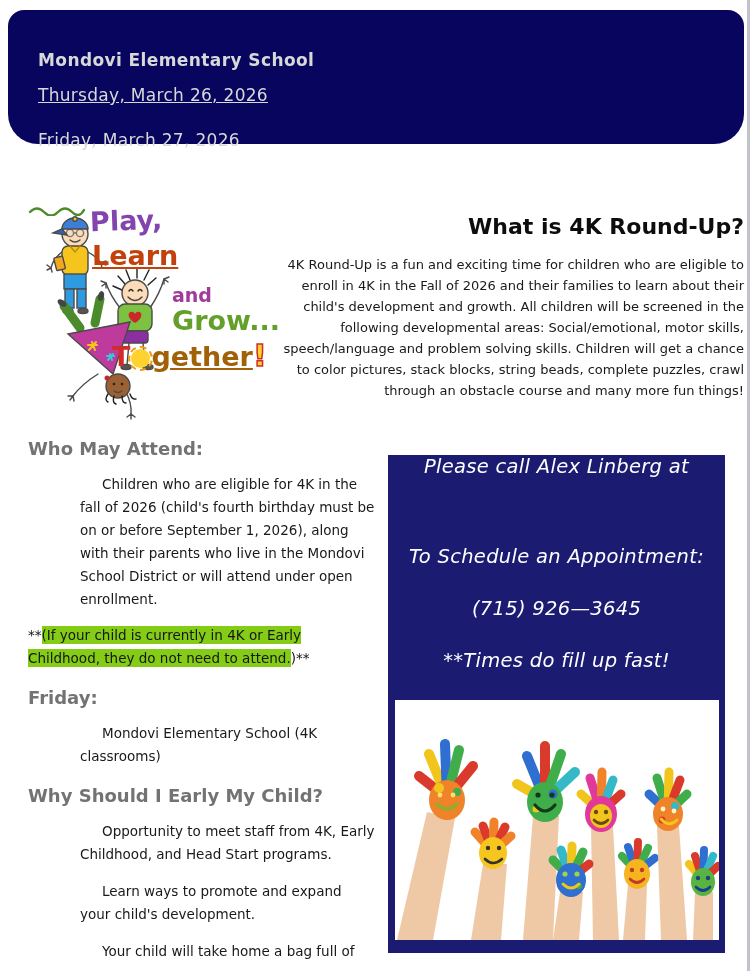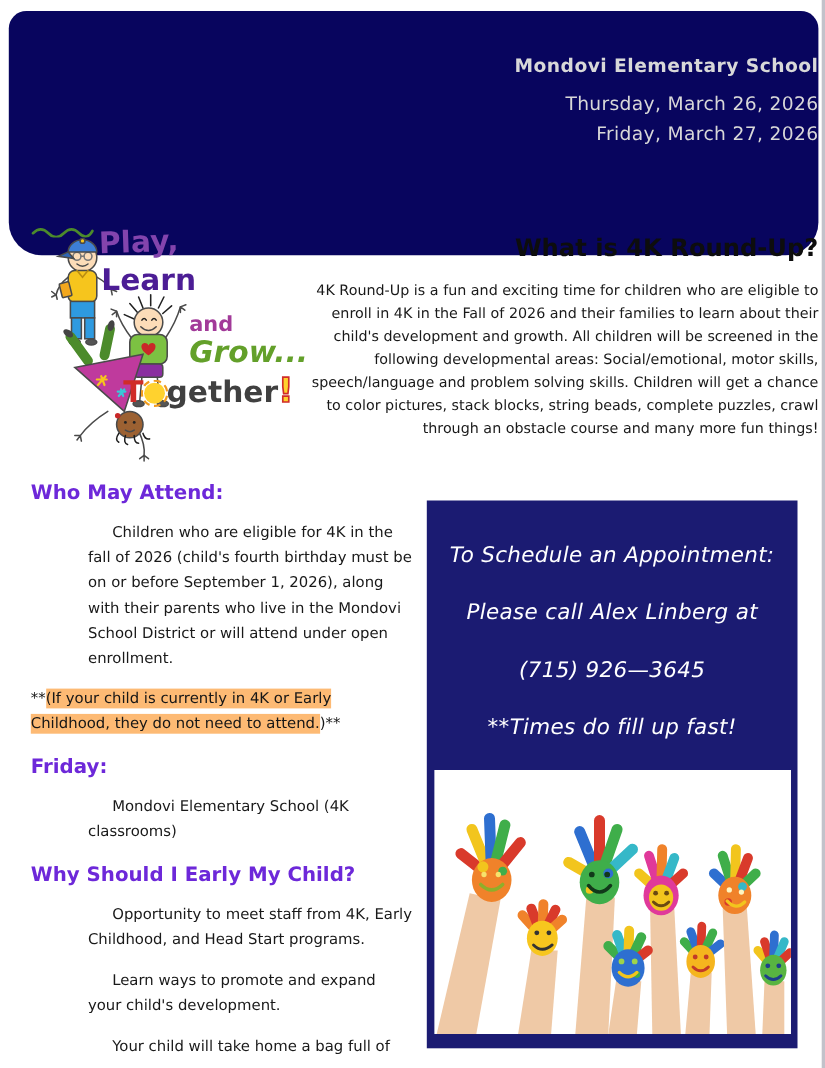--- a/index.html
+++ b/index.html
@@ -6,55 +6,55 @@
   body{
     width:750px;height:971px;overflow:hidden;position:relative;
     background:#ffffff;
     font-family:"DejaVu Sans",sans-serif;
     color:#161616;
   }
   .edge-line{position:absolute;right:0;top:0;width:3px;height:971px;background:#c2c2ca;}
 
   
   .header{
-    position:absolute;left:8px;top:10px;width:736px;height:222px;
+    position:absolute;left:8px;top:10px;width:736px;height:134px;
     border-radius:16px 16px 30px 30px;
     box-sizing:border-box;padding-top:40px;padding-left:30px;
-    text-align:right;
+    text-align:left;
   }
   .hdr-school{font-size:17px;font-weight:bold;letter-spacing:.4px;}
   .hdr-title{font-size:30px;font-weight:bold;margin-top:10px;letter-spacing:1px;}
-  .hdr-date{font-size:17px;margin-top:7px;letter-spacing:.3px;}
-  .hdr-date.first{margin-top:15px;}
+  .hdr-date{font-size:17px;margin-top:25px;letter-spacing:.3px;}
+  .hdr-date.first{margin-top:15px;text-decoration:underline;}
 
   
   .clipart{position:absolute;left:28px;top:204px;width:275px;height:216px;}
   .clipart svg{position:absolute;left:0;top:0;}
   .cw{position:absolute;font-weight:bold;white-space:nowrap;line-height:1;}
   .cw-play{left:62px;top:3px;font-size:27px;transform:rotate(-2deg);}
   .cw-learn{left:64px;top:38px;font-size:27px;}
   .cw-and{left:144px;top:82px;font-size:19px;}
-  .cw-grow{left:144px;top:103px;font-size:27px;font-style:italic;}
+  .cw-grow{left:144px;top:103px;font-size:27px;}
   .cw-together{left:84px;top:136px;font-size:27px;}
   .sun{
     display:inline-block;width:19px;height:19px;border-radius:50%;
     background:#ffd22e;outline:2px dashed #f09a1d;outline-offset:1px;
     vertical-align:-2px;margin:0 1px;
   }
   .bang{color:#ffd22e;-webkit-text-stroke:1.5px #d02c28;font-size:31px;}
   .squiggle{position:absolute;left:196px;top:174px;}
 
   
   .intro{position:absolute;left:282px;top:214px;width:462px;text-align:right;}
   .intro-h{font-size:22px;font-weight:bold;color:#0d0d0d;}
   .intro-body{margin-top:15px;font-size:13px;line-height:21px;color:#191919;}
 
   
   .leftcol{position:absolute;left:28px;top:438px;width:348px;}
-  .sec-h{font-size:18px;font-weight:bold;color:#6d28d9;margin:0;}
+  .sec-h{font-size:18px;font-weight:bold;color:#737373;margin:0;}
   .sec-h.mt{margin-top:17px;}
   .body-p{
     margin:14px 0 0 52px;width:296px;
     font-size:13.5px;line-height:23px;text-indent:22px;color:#191919;
   }
   .note{margin-top:13px;font-size:13.5px;line-height:23px;font-weight:500;}
   .hl{padding:1px 0;}
 
   
   .appt{
@@ -144,52 +144,52 @@
       <path d="M103,210 l-4,3 m4,-3 l4,3 m-4,-3 l0,5"></path>
       <circle cx="90" cy="182" r="12" fill="#9c6132"></circle>
       <path d="M80,190 q-4,6 0,8 m6,-6 q-2,7 2,8 m6,-8 q0,7 4,7 m4,-9 q2,6 6,5" stroke="#1d1d1d"></path>
       <circle cx="86" cy="180" r="1.3" fill="#222" stroke="none"></circle>
       <circle cx="94" cy="180" r="1.3" fill="#222" stroke="none"></circle>
       <path d="M86,187 q4,3 8,0"></path>
       <circle cx="79" cy="174" r="2.5" fill="#c92828" stroke="none"></circle>
     </g>
   </svg>
   <span class="cw cw-play" style="color: rgb(131, 68, 173);">Play,</span>
-  <span class="cw cw-learn" style="color: #4c1d95;">Learn</span>
+  <span class="cw cw-learn" style="color: #c2410c; text-decoration: underline;">Learn</span>
   <span class="cw cw-and" style="color: rgb(162, 58, 153);">and</span>
   <span class="cw cw-grow" style="color: rgb(99, 160, 42);">Grow...</span>
-  <span class="cw cw-together"><span style="color: rgb(208, 44, 40);">T</span><span class="sun"></span><span style="color: #404040;">gether</span><span class="bang">!</span></span>
+  <span class="cw cw-together"><span style="color: rgb(208, 44, 40);">T</span><span class="sun"></span><span style="color: #a16207; text-decoration: underline;">gether</span><span class="bang">!</span></span>
   <svg class="squiggle" width="58" height="12" viewBox="0 0 58 12">
     <path d="M2,8 q7,-7 14,0 t14,0 t14,0 t12,-2" fill="none" stroke="#4c8b2b" stroke-width="2.4" stroke-linecap="round"></path>
   </svg>
 </div>
 
 <div class="intro">
   <div class="intro-h">What is 4K Round-Up?</div>
   <div class="intro-body">4K Round-Up is a fun and exciting time for children who are eligible to enroll in 4K in the Fall of 2026 and their families to learn about their child's development and growth.  All children will be screened in the following developmental areas: Social/emotional, motor skills, speech/language and problem solving skills.  Children will get a chance to color pictures, stack blocks, string beads, complete puzzles, crawl through an obstacle course and many more fun things!</div>
 </div>
 
 <div class="leftcol">
   <h2 class="sec-h">Who May Attend:</h2>
   <p class="body-p">Children who are eligible for 4K in the fall of 2026 (child's fourth birthday must be on or before September 1, 2026), along with their parents who live in the Mondovi School District or will attend under open enrollment.</p>
 
-  <p class="note"><span>**</span><span class="hl" style="background-color: #fdba74;">(If your child is currently in 4K or Early Childhood, they do not need to attend.</span><span>)**</span></p>
+  <p class="note"><span>**</span><span class="hl" style="background-color: #84cc16;">(If your child is currently in 4K or Early Childhood, they do not need to attend.</span><span>)**</span></p>
 
   <h2 class="sec-h mt">Friday:</h2>
   <p class="body-p">Mondovi Elementary School (4K classrooms)</p>
 
   <h2 class="sec-h mt">Why Should I Early My Child?</h2>
   <p class="body-p">Opportunity to meet staff from 4K, Early Childhood, and Head Start programs.</p>
   <p class="body-p">Learn ways to promote and expand your child's development.</p>
   <p class="body-p">Your child will take home a bag full of</p>
 </div>
 
 <div class="appt" style="background-color: rgb(27, 27, 114); color: rgb(255, 255, 255);">
+  <div class="appt-line">Please call Alex Linberg at</div>
   <div class="appt-line l1">To Schedule an Appointment:</div>
-  <div class="appt-line">Please call Alex Linberg at</div>
   <div class="appt-line">(715) 926—3645</div>
   <div class="appt-line">**Times do fill up fast!</div>
 
   <div class="photo">
     <svg width="324" height="240" viewBox="0 0 324 240">
       <rect x="0" y="0" width="324" height="240" fill="#ffffff"></rect>
 
       <g>
         <polygon points="32,112 60,118 38,240 2,240" fill="#efc9a6"></polygon>
         <g stroke-width="10" stroke-linecap="round">

